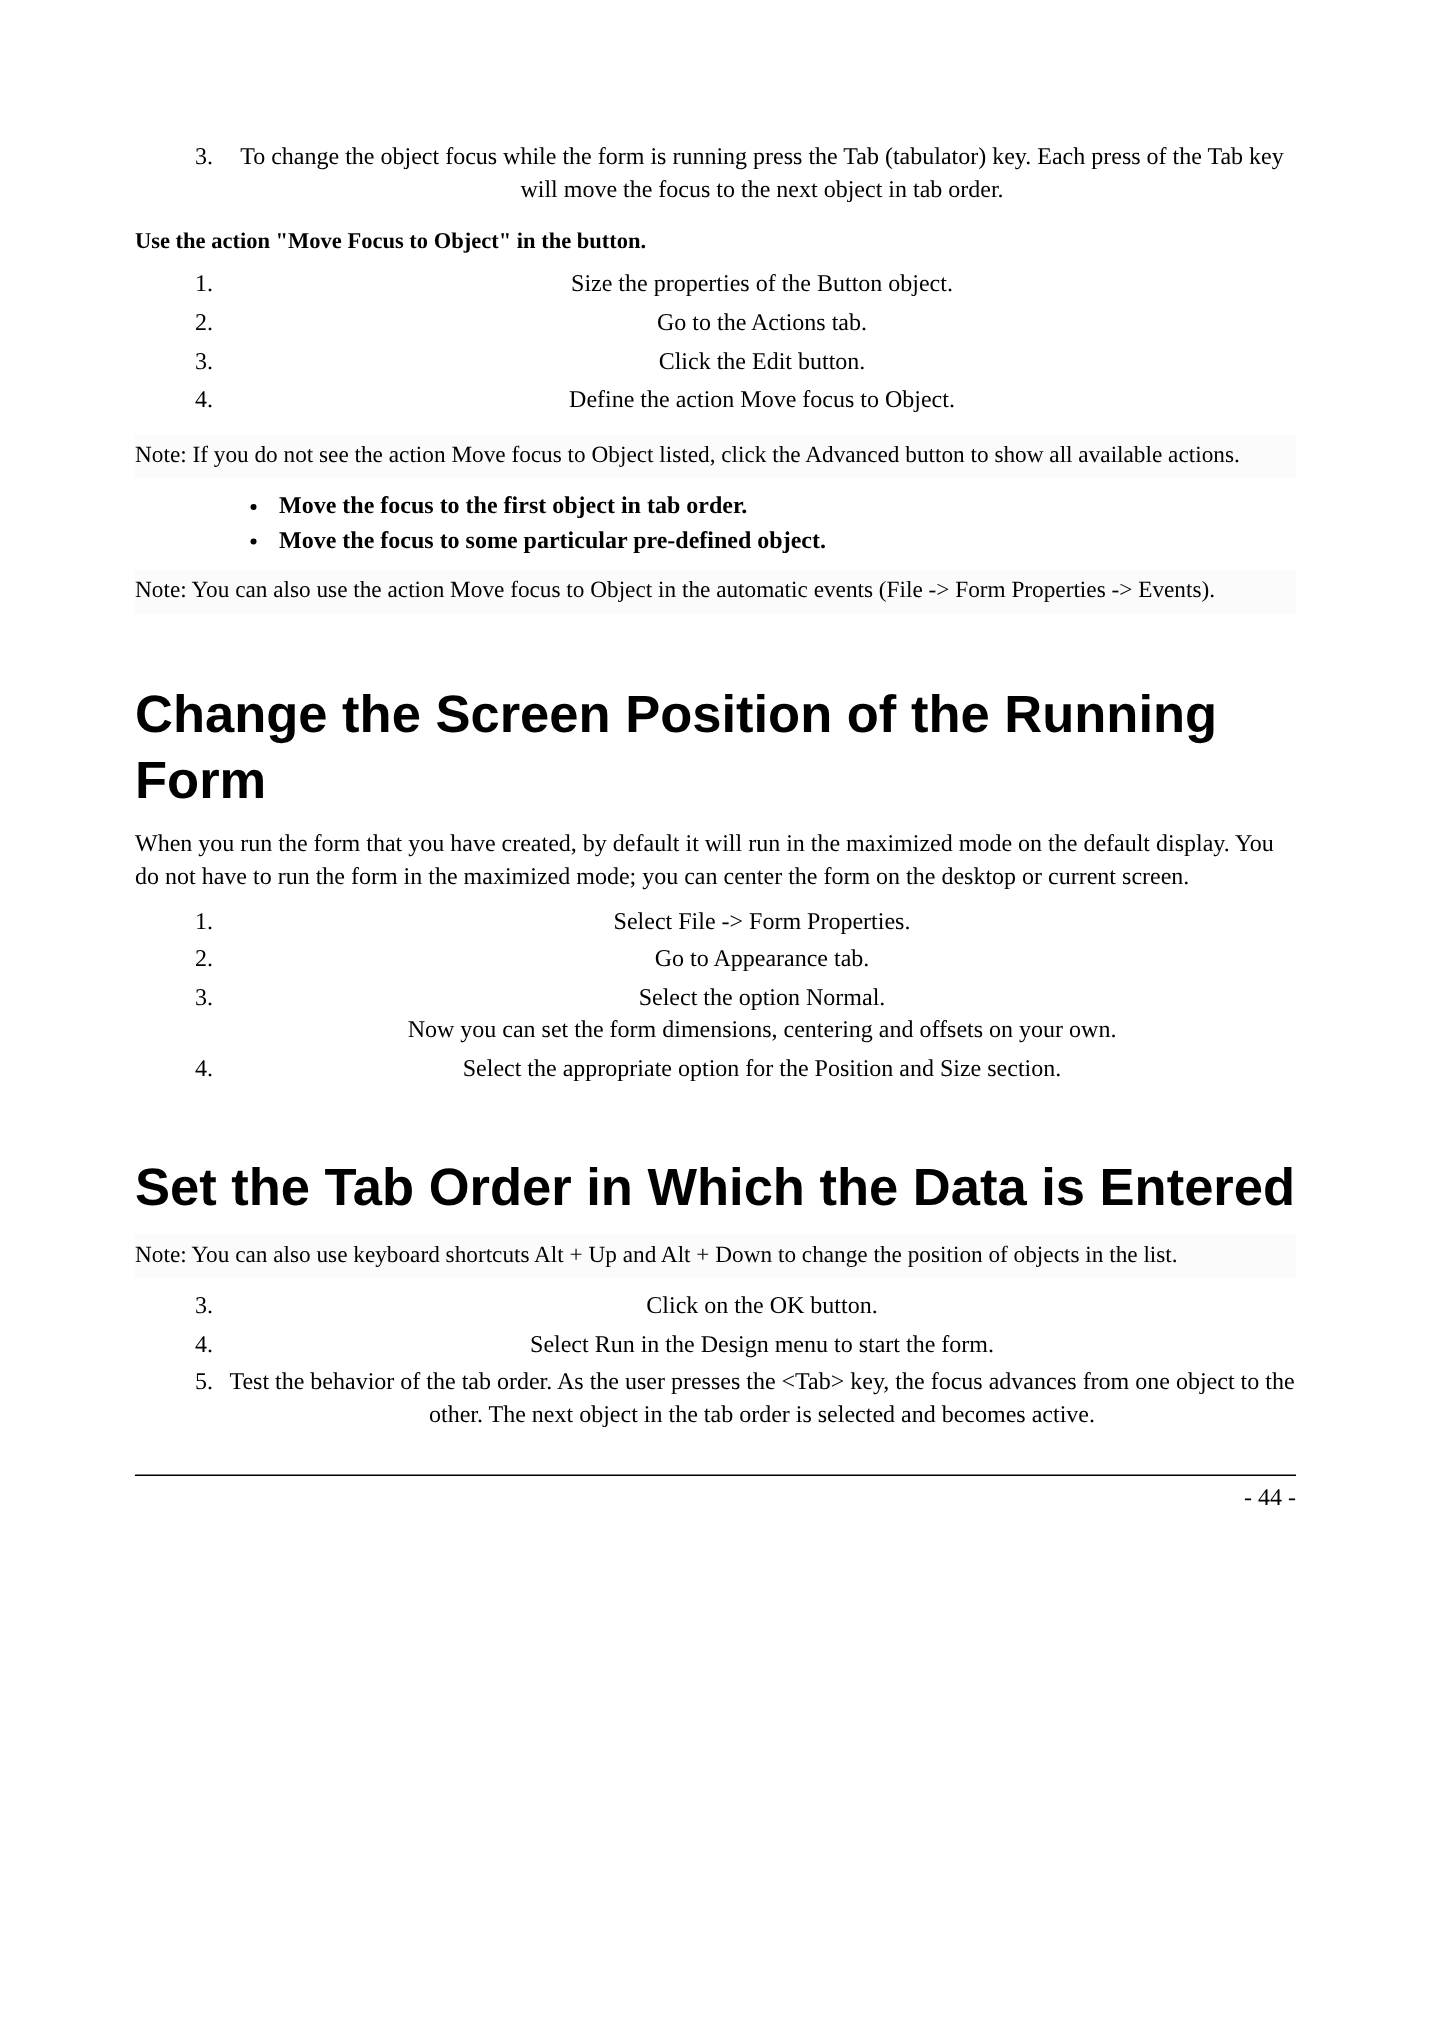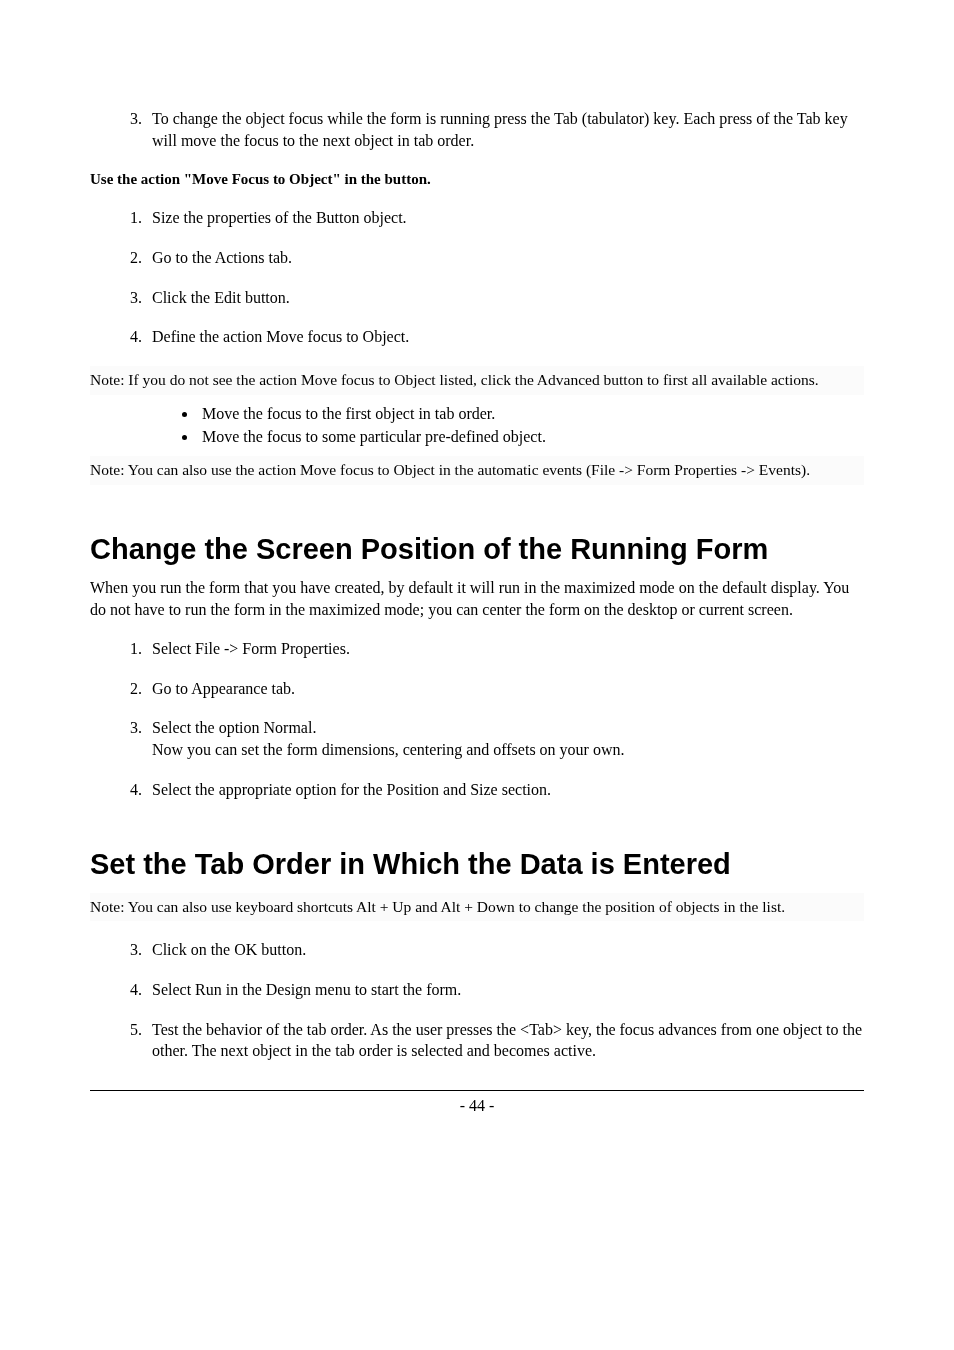--- a/index.html
+++ b/index.html
@@ -14,32 +14,34 @@
     width: 774px;
     margin: 0 auto;
     padding: 90px 0 20px 0;
   }
   ol.main {
     margin: 0 0 12px 0;
     padding-left: 56px;
   }
   ol.main > li {
     padding-left: 6px;
-    margin: 18px 0;
+    margin: 4px 0;
     line-height: 1.35;
+    text-align: center;
   }
   ul.sub {
     list-style-type: disc;
     margin: 4px 0 4px 0;
     padding-left: 92px;
   }
   ul.sub > li {
     padding-left: 4px;
-    margin: 2px 16px;
+    margin: 2px 0;
     line-height: 1.35;
+    font-weight: bold;
   }
   p {
     margin: 8px 0;
     line-height: 1.35;
   }
   .sub-heading {
     font-weight: bold;
     font-size: 15px;
     margin: 14px 0 8px 0;
   }
@@ -48,31 +50,31 @@
     border-bottom: 0;
     background: #fbfbfb;
     padding: 4px 0 4px 0;
     font-size: 15.5px;
     line-height: 1.35;
     margin: 8px 0;
   }
   h1 {
     font-family: Verdana, Geneva, sans-serif;
     font-weight: bold;
-    font-size: 29px;
+    font-size: 35px;
     margin: 46px 0 10px 0;
     line-height: 1.25;
   }
   .footer-rule {
     border: none;
     border-top: 1.5px solid #000;
     margin: 28px 0 6px 0;
   }
   .page-number {
-    text-align: center;
+    text-align: right;
     font-size: 16px;
     margin: 4px 0 0 0;
   }
   .b { font-weight: normal; }
 </style>
 </head>
 <body>
 
 <div class="page">
 
@@ -89,21 +91,21 @@
     </li>
     <li>
       <span>Click the </span><span class="b">Edit</span><span> button.</span>
     </li>
     <li>
       <span>Define the action </span><span class="b">Move focus to Object</span><span>.</span>
     </li>
   </ol>
 
   <p class="note">
-    <span class="b">Note:</span><span> If you do not see the action </span><span class="b">Move focus to Object</span><span> listed, click the Advanced button to first all available actions.</span>
+    <span class="b">Note:</span><span> If you do not see the action </span><span class="b">Move focus to Object</span><span> listed, click the Advanced button to show all available actions.</span>
   </p>
 
   <ul class="sub">
     <li>Move the focus to the first object in tab order.</li>
     <li>Move the focus to some particular pre-defined object.</li>
   </ul>
 
   <p class="note">
     <span class="b">Note:</span><span> You can also use the action </span><span class="b">Move focus to Object</span><span> in the automatic events (File -&gt; Form Properties -&gt; Events).</span>
   </p>

